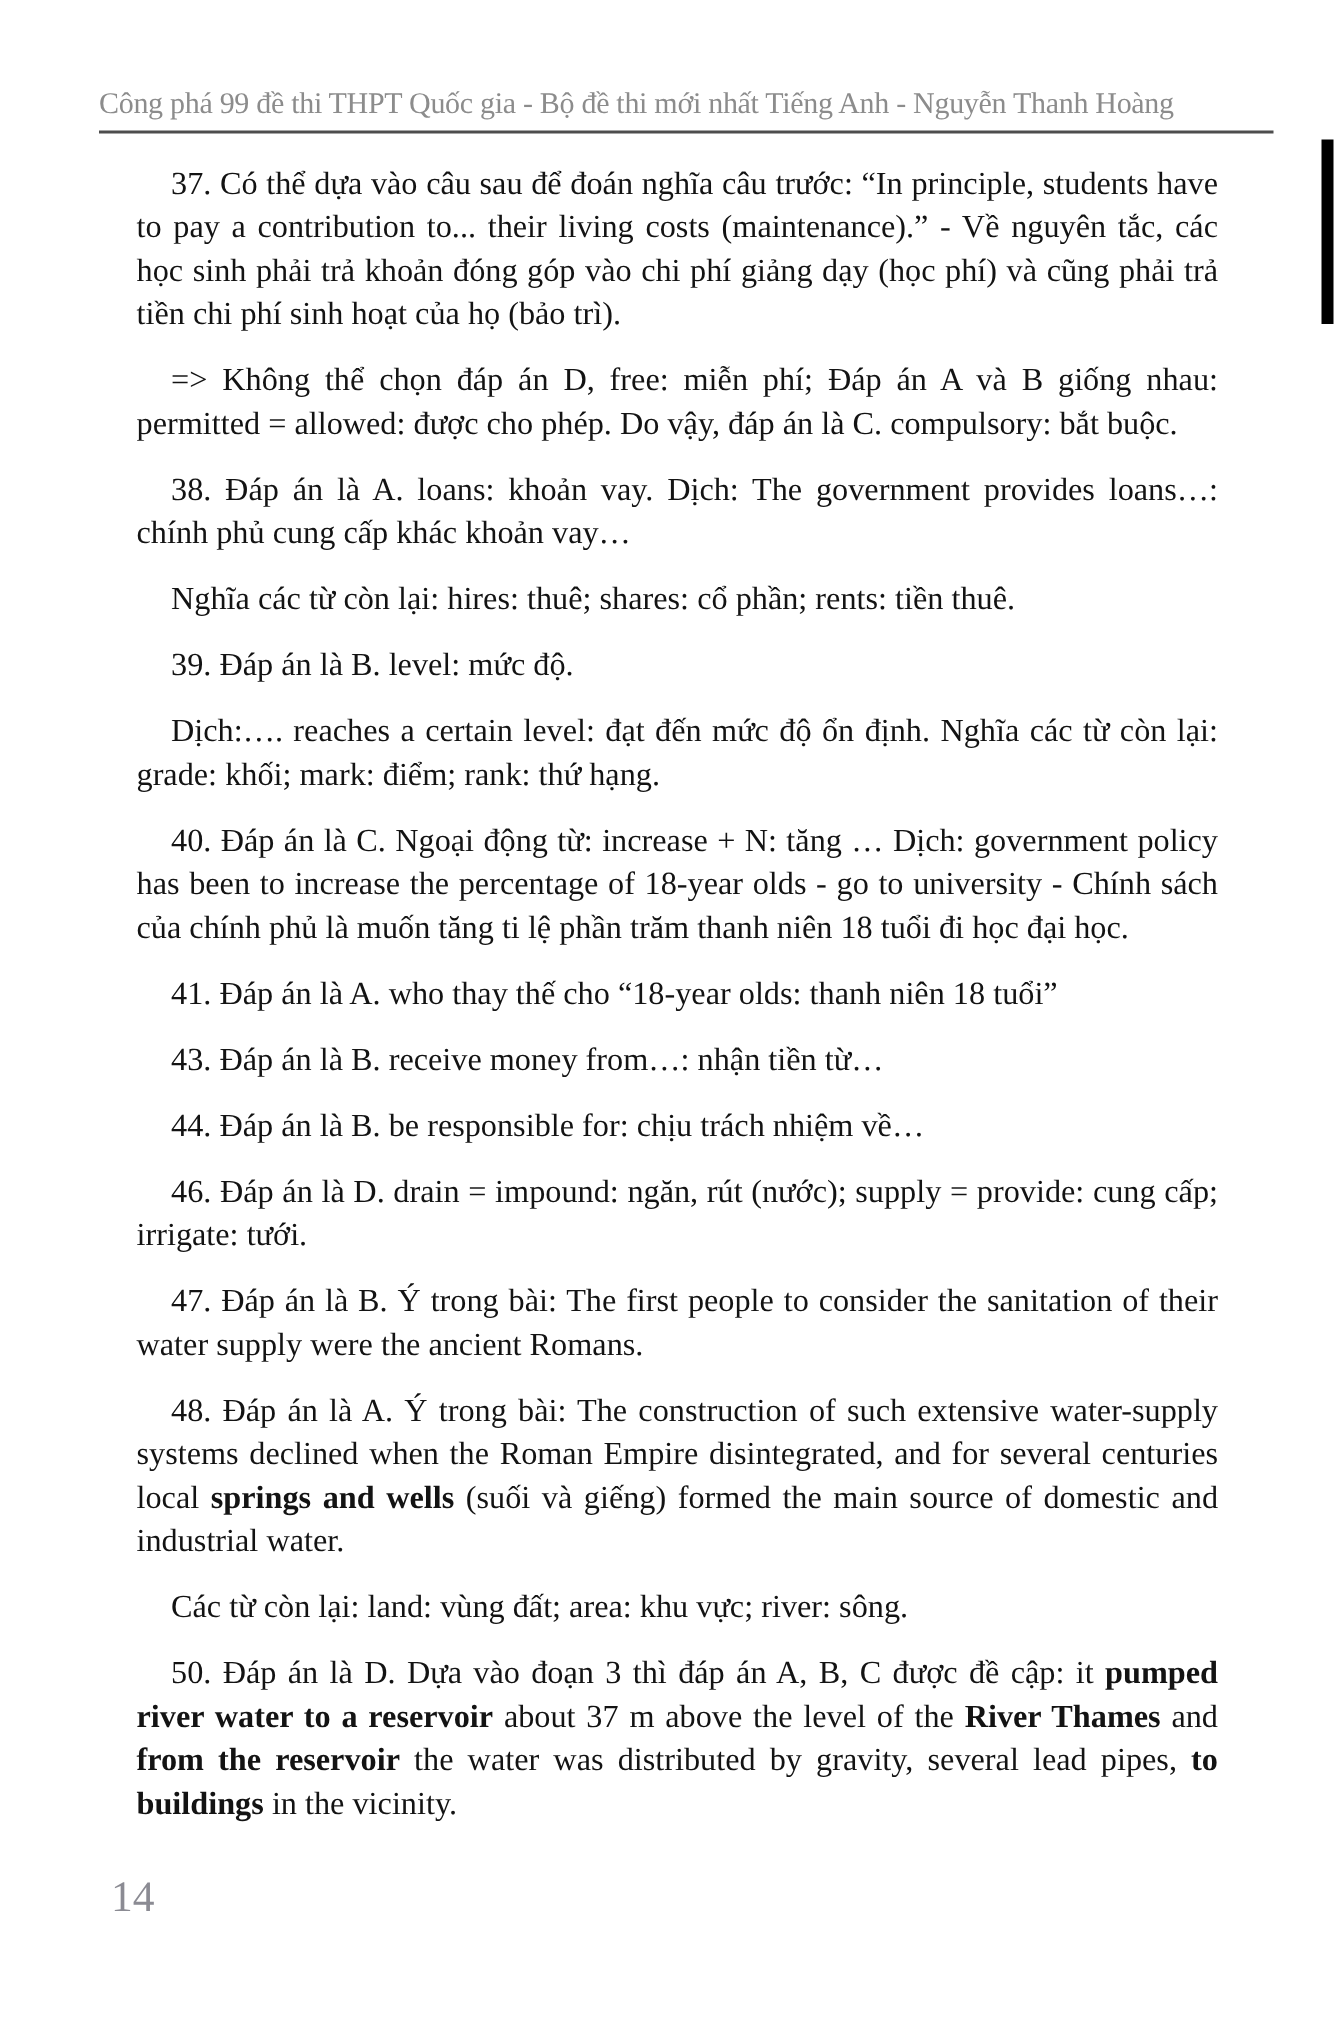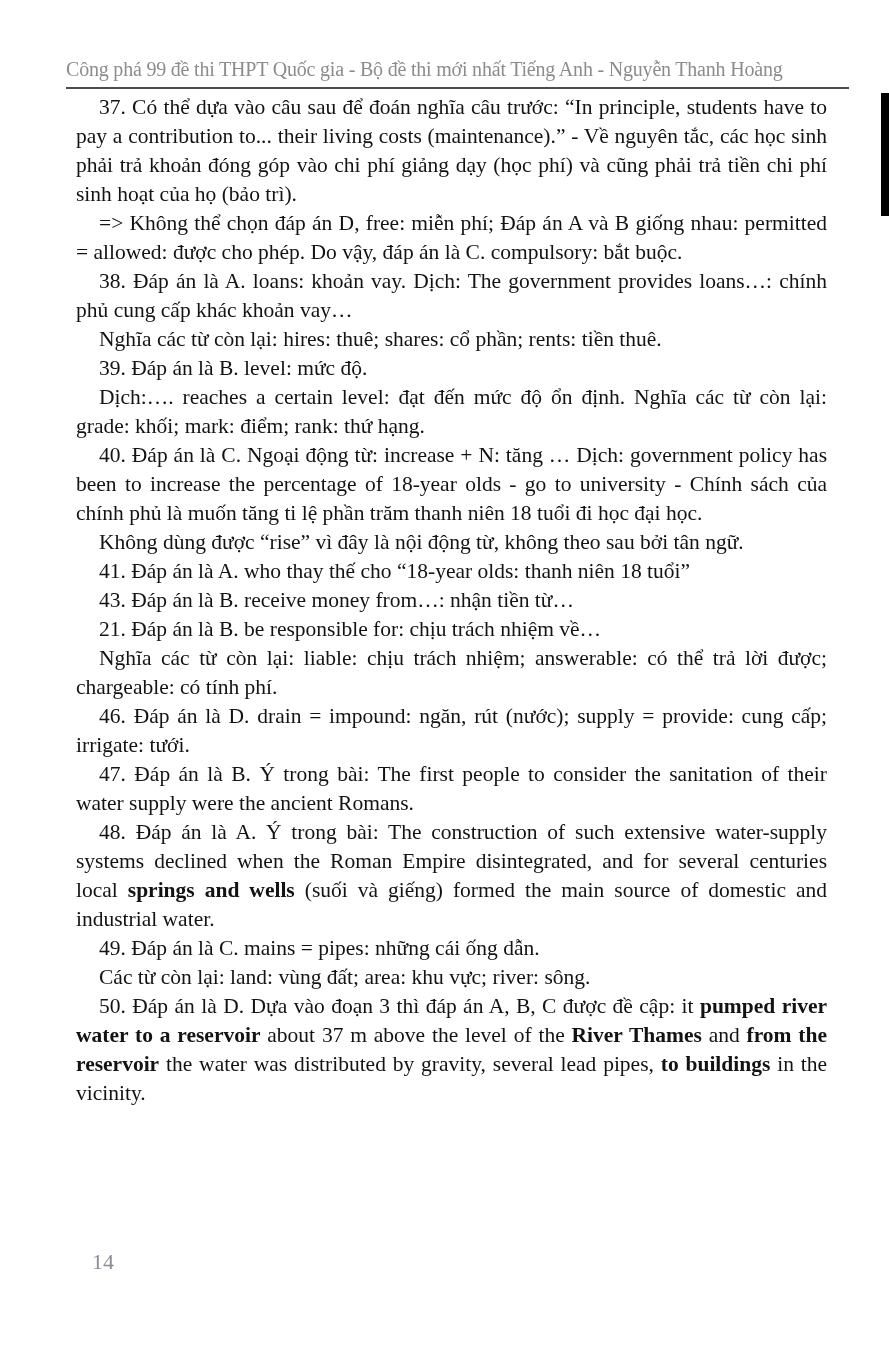--- a/index.html
+++ b/index.html
@@ -29,29 +29,29 @@
   .content{
     position:absolute;
     left:76px;top:93px;
     width:751px;
     color:#131313;
     font-size:21.5px;
     line-height:29px;
     text-align:justify;
   }
   .content p{
-    margin:0;
+    margin:15px;
     text-indent:23px;
   }
   .content b{font-weight:bold;}
   .page-number{
     position:absolute;
-    left:92px;top:1249px;
+    left:74px;top:1249px;
     color:#8b8b93;
-    font-size:22px;
+    font-size:29px;
   }
   .edge-bar{
     position:absolute;
     right:0;top:93px;
     width:8px;height:123px;
     background:#000000;
   }
 </style>
 </head>
 <body>
@@ -63,29 +63,26 @@
   <div class="header-rule"></div>
 
   <div class="content">
       <p><span>37. Có thể dựa vào câu sau để đoán nghĩa câu trước: “In principle, students have to pay a contribution to... their living costs (maintenance).” - Về nguyên tắc, các học sinh phải trả khoản đóng góp vào chi phí giảng dạy (học phí) và cũng phải trả tiền chi phí sinh hoạt của họ (bảo trì).</span></p>
       <p><span>=&gt; Không thể chọn đáp án D, free: miễn phí; Đáp án A và B giống nhau: permitted = allowed: được cho phép. Do vậy, đáp án là C. compulsory: bắt buộc.</span></p>
       <p><span>38. Đáp án là A. loans: khoản vay. Dịch: The government provides loans…: chính phủ cung cấp khác khoản vay…</span></p>
       <p><span>Nghĩa các từ còn lại: hires: thuê; shares: cổ phần; rents: tiền thuê.</span></p>
       <p><span>39. Đáp án là B. level: mức độ.</span></p>
       <p><span>Dịch:…. reaches a certain level: đạt đến mức độ ổn định. Nghĩa các từ còn lại: grade: khối; mark: điểm; rank: thứ hạng.</span></p>
       <p><span>40. Đáp án là C. Ngoại động từ: increase + N: tăng … Dịch: government policy has been to increase the percentage of 18-year olds - go to university - Chính sách của chính phủ là muốn tăng ti lệ phần trăm thanh niên 18 tuổi đi học đại học.</span></p>
-      <p><span>Không dùng được “rise” vì đây là nội động từ, không theo sau bởi tân ngữ.</span></p>
       <p><span>41. Đáp án là A. who thay thế cho “18-year olds: thanh niên 18 tuổi”</span></p>
       <p><span>43. Đáp án là B. receive money from…: nhận tiền từ…</span></p>
-      <p><span>21. Đáp án là B. be responsible for: chịu trách nhiệm về…</span></p>
-      <p><span>Nghĩa các từ còn lại: liable: chịu trách nhiệm; answerable: có thể trả lời được; chargeable: có tính phí.</span></p>
+      <p><span>44. Đáp án là B. be responsible for: chịu trách nhiệm về…</span></p>
       <p><span>46. Đáp án là D. drain = impound: ngăn, rút (nước); supply = provide: cung cấp; irrigate: tưới.</span></p>
       <p><span>47. Đáp án là B. Ý trong bài: The first people to consider the sanitation of their water supply were the ancient Romans.</span></p>
       <p><span>48. Đáp án là A. Ý trong bài: The construction of such extensive water-supply systems declined when the Roman Empire disintegrated, and for several centuries local </span><b>springs and wells</b><span> (suối và giếng) formed the main source of domestic and industrial water.</span></p>
-      <p><span>49. Đáp án là C. mains = pipes: những cái ống dẫn.</span></p>
       <p><span>Các từ còn lại: land: vùng đất; area: khu vực; river: sông.</span></p>
       <p><span>50. Đáp án là D. Dựa vào đoạn 3 thì đáp án A, B, C được đề cập: it </span><b>pumped river water to a reservoir</b><span> about 37 m above the level of the </span><b>River Thames</b><span> and </span><b>from the reservoir</b><span> the water was distributed by gravity, several lead pipes, </span><b>to buildings</b><span> in the vicinity.</span></p>
     </div>
 
   <div class="edge-bar"></div>
 
   <div class="page-number">14</div>
 
 </div>
 

